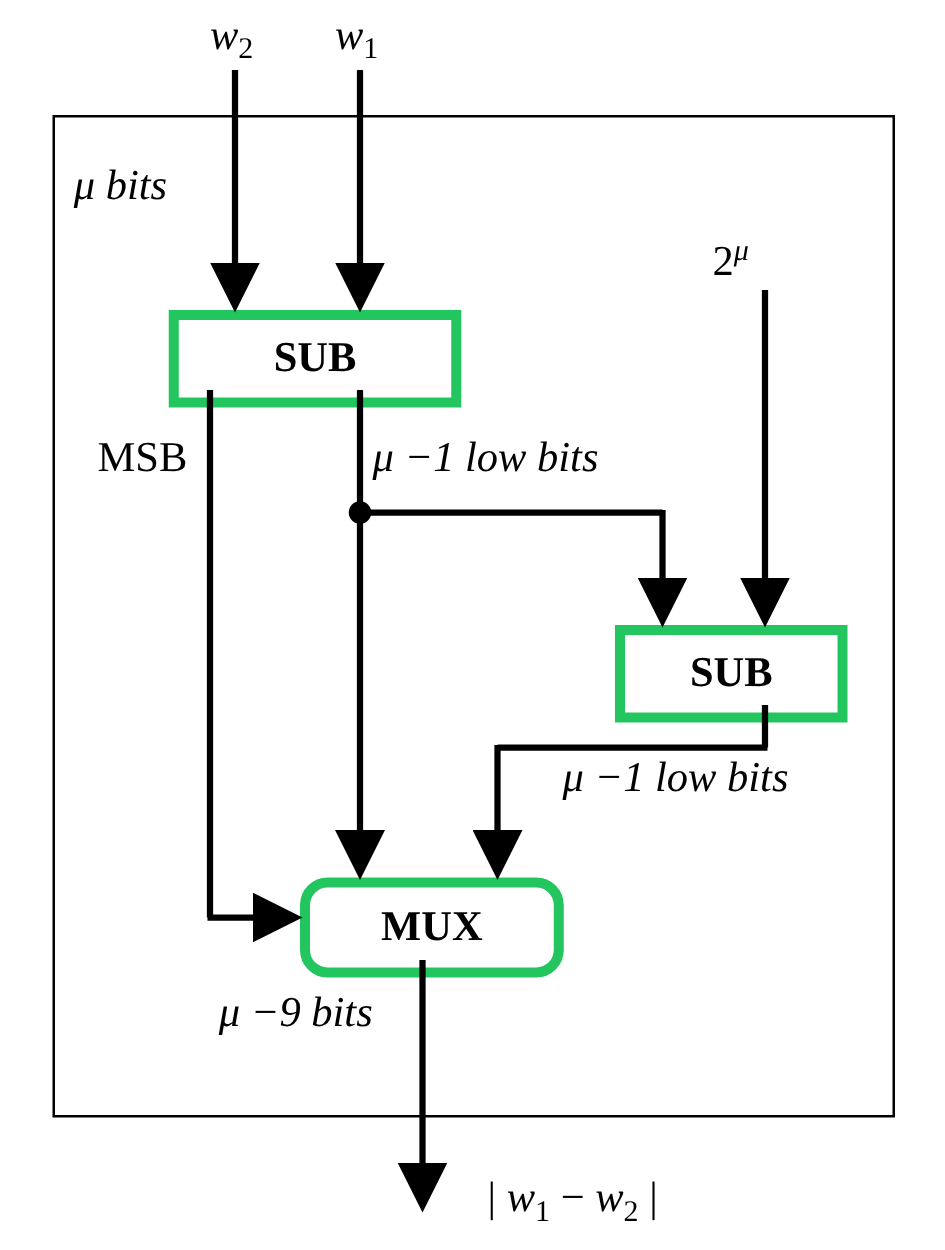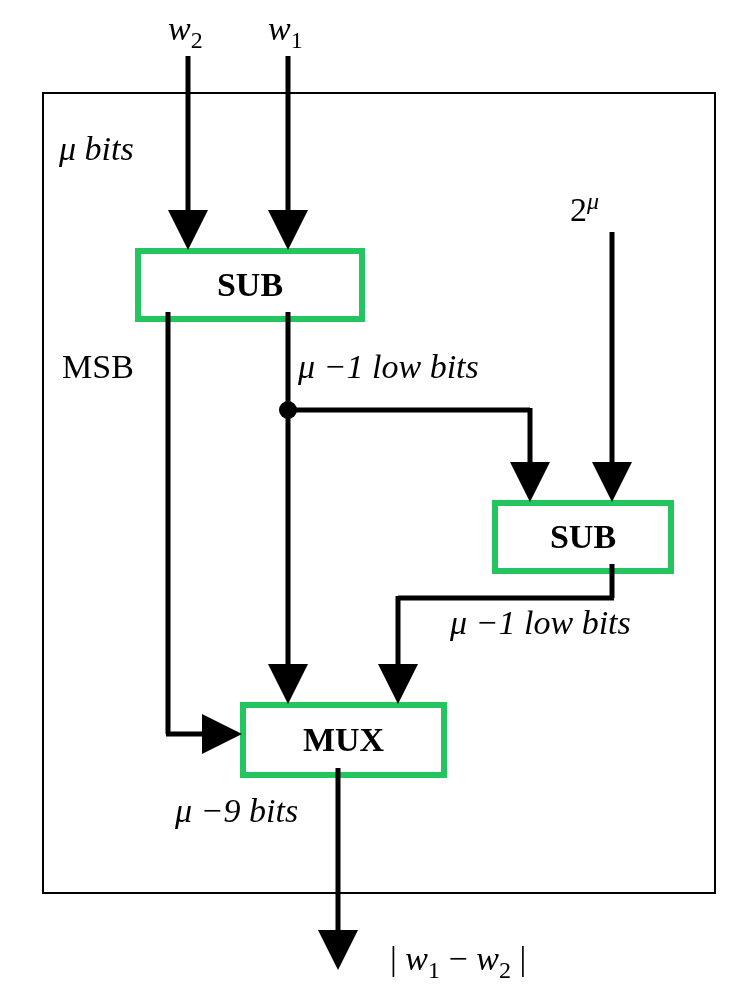--- a/index.html
+++ b/index.html
@@ -15,21 +15,21 @@
       position: absolute;
       font-size: 34px;
       font-style: italic;
       color: black;
     }
     .label-normal {
       font-style: normal;
     }
     .box {
       position: absolute;
-      border: 6px solid #22c55e;
+      border: 8px solid #22c55e;
       background: white;
       display: flex;
       align-items: center;
       justify-content: center;
       font-weight: bold;
       font-size: 34px;
       font-style: normal;
     }
     .outer-box {
       position: absolute;
@@ -72,37 +72,37 @@
 </div>
 
 <div class="label" style="left:570px; top:188px; font-style:normal;">
   <span>2</span><span class="sup">μ</span>
 </div>
 
 <div class="box" style="left:135px; top:248px; width:218px; height:62px;">
   <span>SUB</span>
 </div>
 
-<div class="label label-normal" style="left:62px; top:348px;">
+<div class="label label-normal" style="left:78px; top:348px;">
   <span>MSB</span>
 </div>
 
 <div class="label" style="left:298px; top:348px;">
   <span>μ −1 low bits</span>
 </div>
 
 <div class="box" style="left:492px; top:500px; width:170px; height:62px;">
   <span>SUB</span>
 </div>
 
 <div class="label" style="left:450px; top:604px;">
   <span>μ −1 low bits</span>
 </div>
 
-<div class="box" style="left:240px; top:702px; width:195px; height:64px;">
+<div class="box" style="left:240px; top:702px; width:195px; height:64px;border-radius:22px;">
   <span>MUX</span>
 </div>
 
 <div class="label" style="left:175px; top:792px;">
   <span>μ −9 bits</span>
 </div>
 
 <div class="label label-normal" style="left:390px; top:940px;">
   <span>| </span><span style="font-style:italic">w</span><span class="sub">1</span><span> − </span><span style="font-style:italic">w</span><span class="sub">2</span><span> |</span>
 </div>

